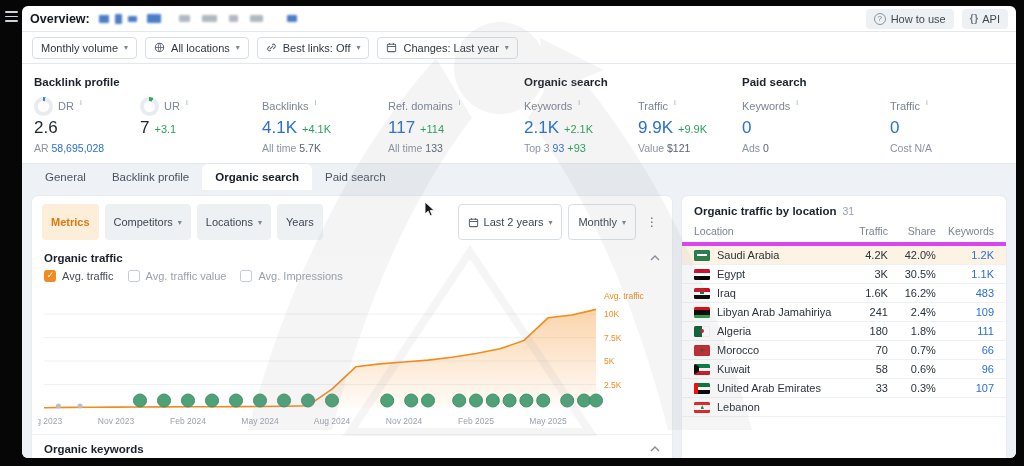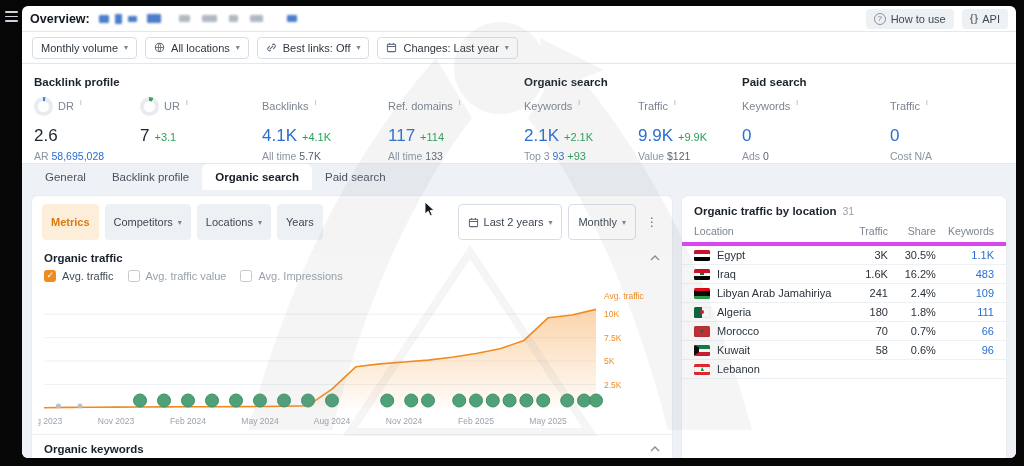--- a/index.html
+++ b/index.html
@@ -27,21 +27,21 @@
 
 .filterbar{height:32px;display:flex;align-items:center;gap:8px;padding:0 10px;border-bottom:1px solid var(--border,#e3e8ee)}
 .dd{display:flex;align-items:center;gap:6px;background:#fff;border:1px solid #d7dde5;border-radius:4px;height:22px;padding:0 8px;font-size:11px;color:#2e3641;cursor:pointer}
 .caret{color:#7b8594;font-size:8px}
 
 .stats{position:relative;height:100px;border-bottom:1px solid var(--border,#e3e8ee)}
 .sec-title{position:absolute;top:12px;font-weight:700;font-size:11.5px;color:#1b222b}
 .stat{position:absolute;top:32px}
 .stat-label{display:flex;align-items:center;gap:5px;color:#7b8491;font-size:11px;height:20px}
 sup.info{color:#a8b0ba;font-size:8px;margin-left:1px;cursor:pointer;align-self:flex-start;line-height:14px}
-.stat-val{font-size:17px;margin-top:10px;display:flex;align-items:baseline;gap:5px;color:var(--link-blue,#2a6fd1)}
+.stat-val{font-size:17px;margin-top:2px;display:flex;align-items:baseline;gap:5px;color:var(--link-blue,#2a6fd1)}
 .stat-val.dark{color:#1c242e}
 a.blue{color:var(--link-blue,#2a6fd1);text-decoration:none;cursor:pointer}
 .delta{color:var(--delta-green,#2aa05a);font-size:11px}
 .stat-sub{margin-top:4px;color:#8a93a0;font-size:10.5px}
 .stat-sub .sub-val{color:#5a6470}
 .gauge{width:19px;height:19px;border-radius:50%;position:relative;display:inline-block;flex:none}
 .g-dr{background:conic-gradient(#3b82d6 0 14deg,#e8ecf1 14deg 360deg)}
 .g-ur{background:conic-gradient(#37a564 0 26deg,#e8ecf1 26deg 360deg)}
 .gauge::after{content:"";position:absolute;inset:4px;background:#fff;border-radius:50%}
 
@@ -415,20 +415,26 @@
       <table class="loc">
         <thead>
           <tr>
             <th class="h-loc">Location</th>
             <th class="h-traffic">Traffic</th>
             <th class="h-share">Share</th>
             <th class="h-kw">Keywords</th>
           </tr>
         </thead>
         <tbody>
+            <tr class="hl">
+              <td class="c-loc"><span class="flag f-sa"></span><span>Saudi Arabia</span></td>
+              <td class="c-num">4.2K</td>
+              <td class="c-num">42.0%</td>
+              <td class="c-num c-kw">1.2K</td>
+            </tr>
             <tr>
               <td class="c-loc"><span class="flag f-eg"></span><span>Egypt</span></td>
               <td class="c-num">3K</td>
               <td class="c-num">30.5%</td>
               <td class="c-num c-kw">1.1K</td>
             </tr>
             <tr>
               <td class="c-loc"><span class="flag f-iq"></span><span>Iraq</span></td>
               <td class="c-num">1.6K</td>
               <td class="c-num">16.2%</td>
@@ -450,20 +456,26 @@
               <td class="c-loc"><span class="flag f-ma"></span><span>Morocco</span></td>
               <td class="c-num">70</td>
               <td class="c-num">0.7%</td>
               <td class="c-num c-kw">66</td>
             </tr>
             <tr>
               <td class="c-loc"><span class="flag f-kw"></span><span>Kuwait</span></td>
               <td class="c-num">58</td>
               <td class="c-num">0.6%</td>
               <td class="c-num c-kw">96</td>
+            </tr>
+            <tr>
+              <td class="c-loc"><span class="flag f-ae"></span><span>United Arab Emirates</span></td>
+              <td class="c-num">33</td>
+              <td class="c-num">0.3%</td>
+              <td class="c-num c-kw">107</td>
             </tr>
             <tr>
               <td class="c-loc"><span class="flag f-lb"></span><span>Lebanon</span></td>
               <td class="c-num"></td>
               <td class="c-num"></td>
               <td class="c-num c-kw"></td>
             </tr>
           </tbody>
       </table>
     </section>

